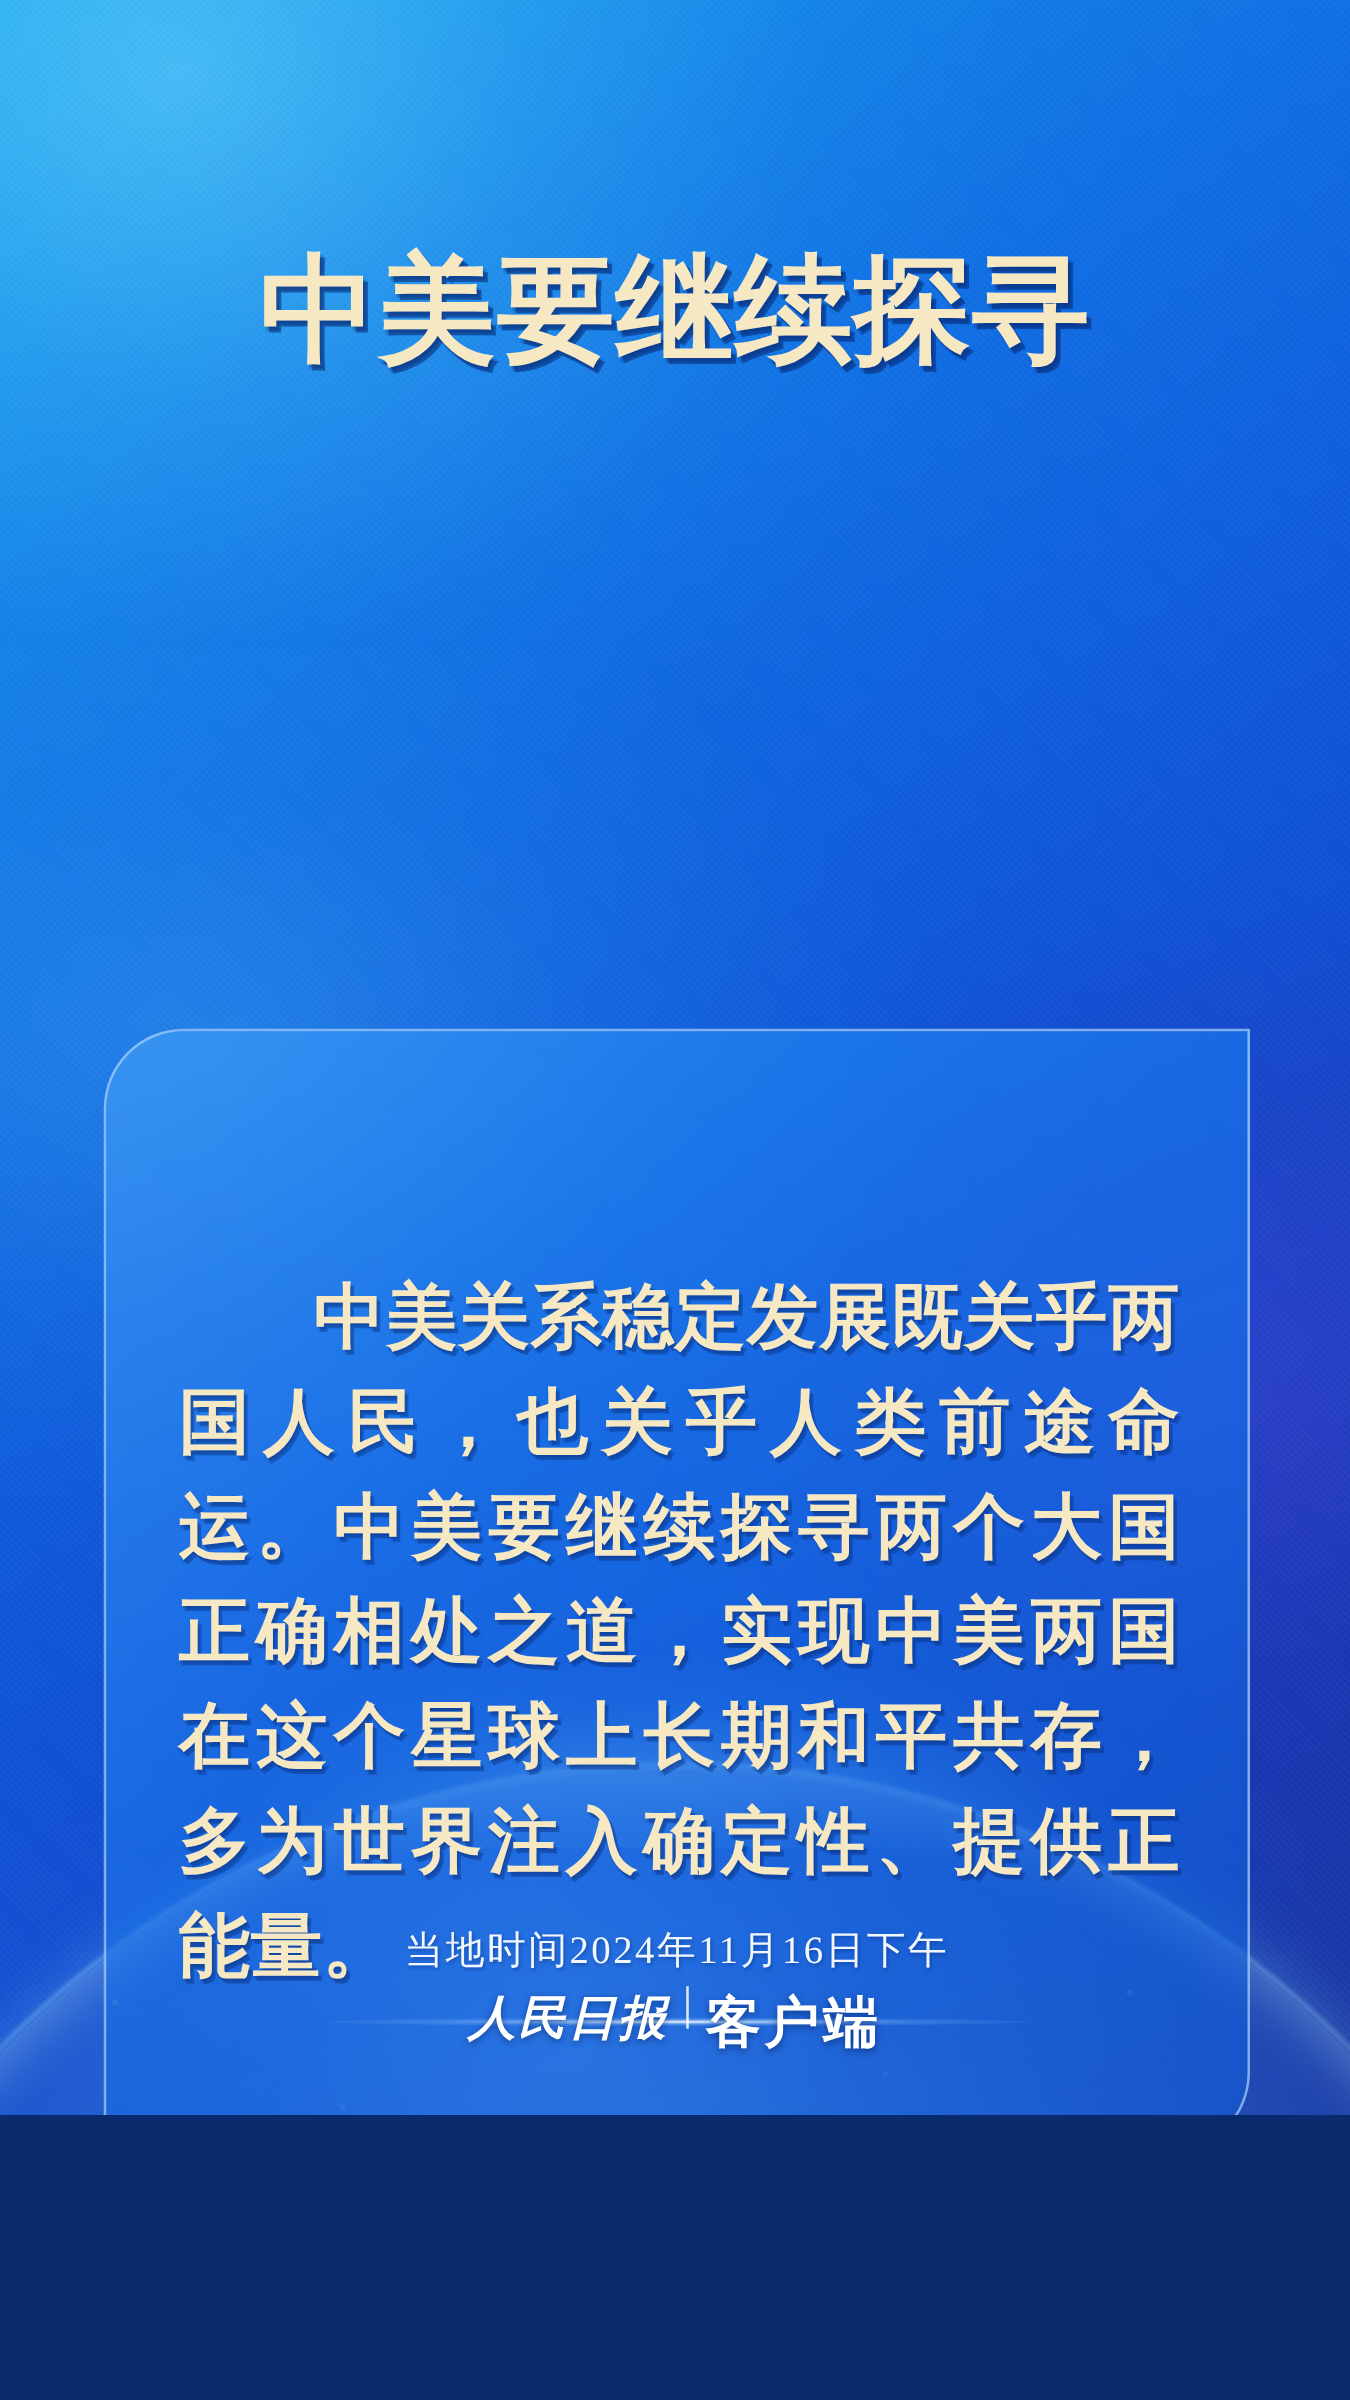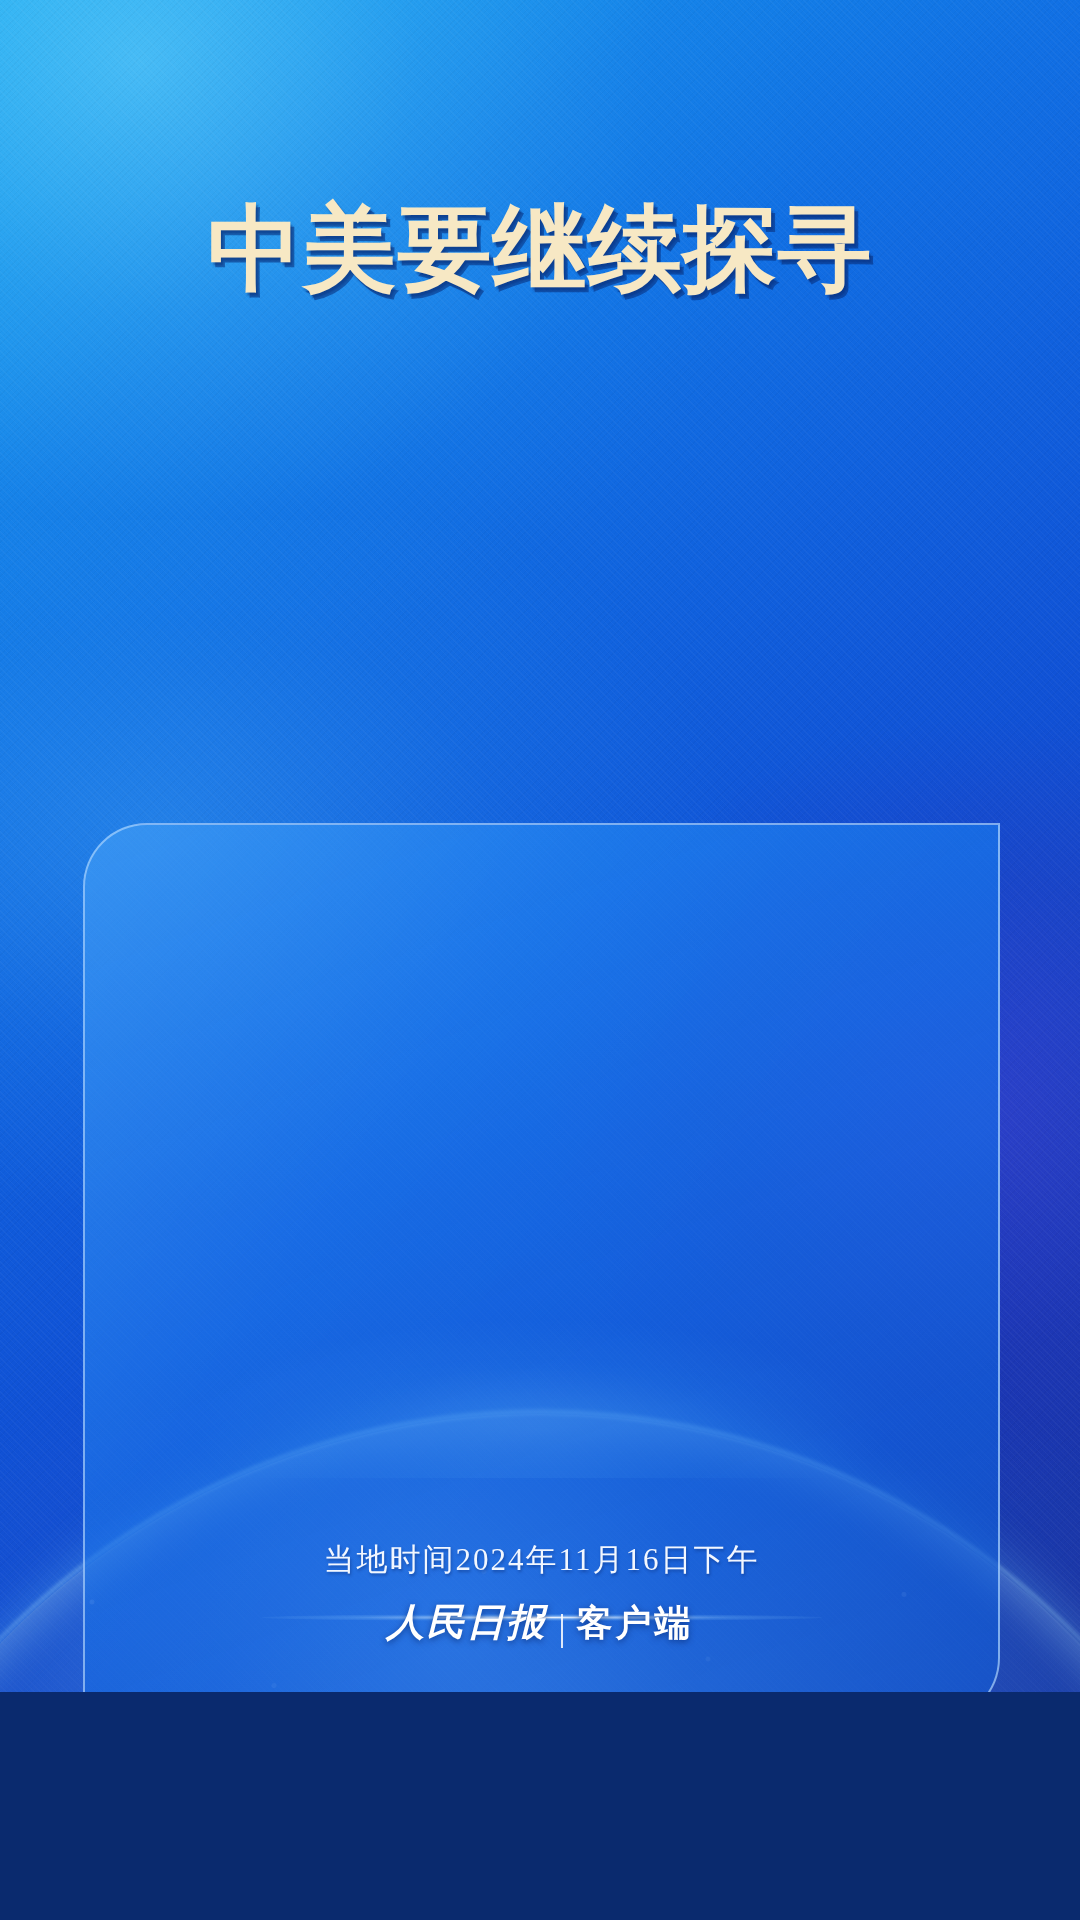--- a/index.html
+++ b/index.html
@@ -278,42 +278,42 @@
     pointer-events: none;
   }
 
   
   .brand {
     position: absolute;
     left: 0;
     right: 0;
     bottom: 44px;
     display: flex;
-    align-items: flex-end;
+    align-items: flex-start;
     justify-content: center;
     gap: 14px;
     z-index: 8;
   }
   .brand-mark {
     color: #ffffff;
     font-size: 38px;
     font-weight: 700;
     letter-spacing: 2px;
     font-family: "Liberation Serif", "DejaVu Serif", serif;
     font-style: italic;
     text-shadow: 0 2px 6px rgba(0, 25, 90, 0.55);
   }
   .brand-sep {
     width: 2px;
     height: 34px;
     background: rgba(255,255,255,0.85);
   }
   .brand-name {
     color: #ffffff;
-    font-size: 36px;
+    font-size: 44px;
     font-weight: 700;
     letter-spacing: 3px;
     font-family: "DejaVu Sans", "Liberation Sans", sans-serif;
     text-shadow: 0 2px 6px rgba(0, 25, 90, 0.55);
   }
 </style>
 </head>
 <body>
 
 <div class="poster">
@@ -332,20 +332,21 @@
   </div>
   <div class="horizon-flare"></div>
 
   <div class="title-block">
     <span class="title-line title-line-1">中美要继续探寻</span>
   </div>
 
   <div class="quote-card">
     <div class="card-sheen"></div>
 
+    <div class="quote-body">中美关系稳定发展既关乎两国人民，也关乎人类前途命运。中美要继续探寻两个大国正确相处之道，实现中美两国在这个星球上长期和平共存，多为世界注入确定性、提供正能量。</div>
 
     <div class="divider-glow"></div>
 
     <div class="caption">
       <span class="caption-line">当地时间2024年11月16日下午</span>
     </div>
   </div>
 
   <div class="brand">
     <span class="brand-mark">人民日报</span>

